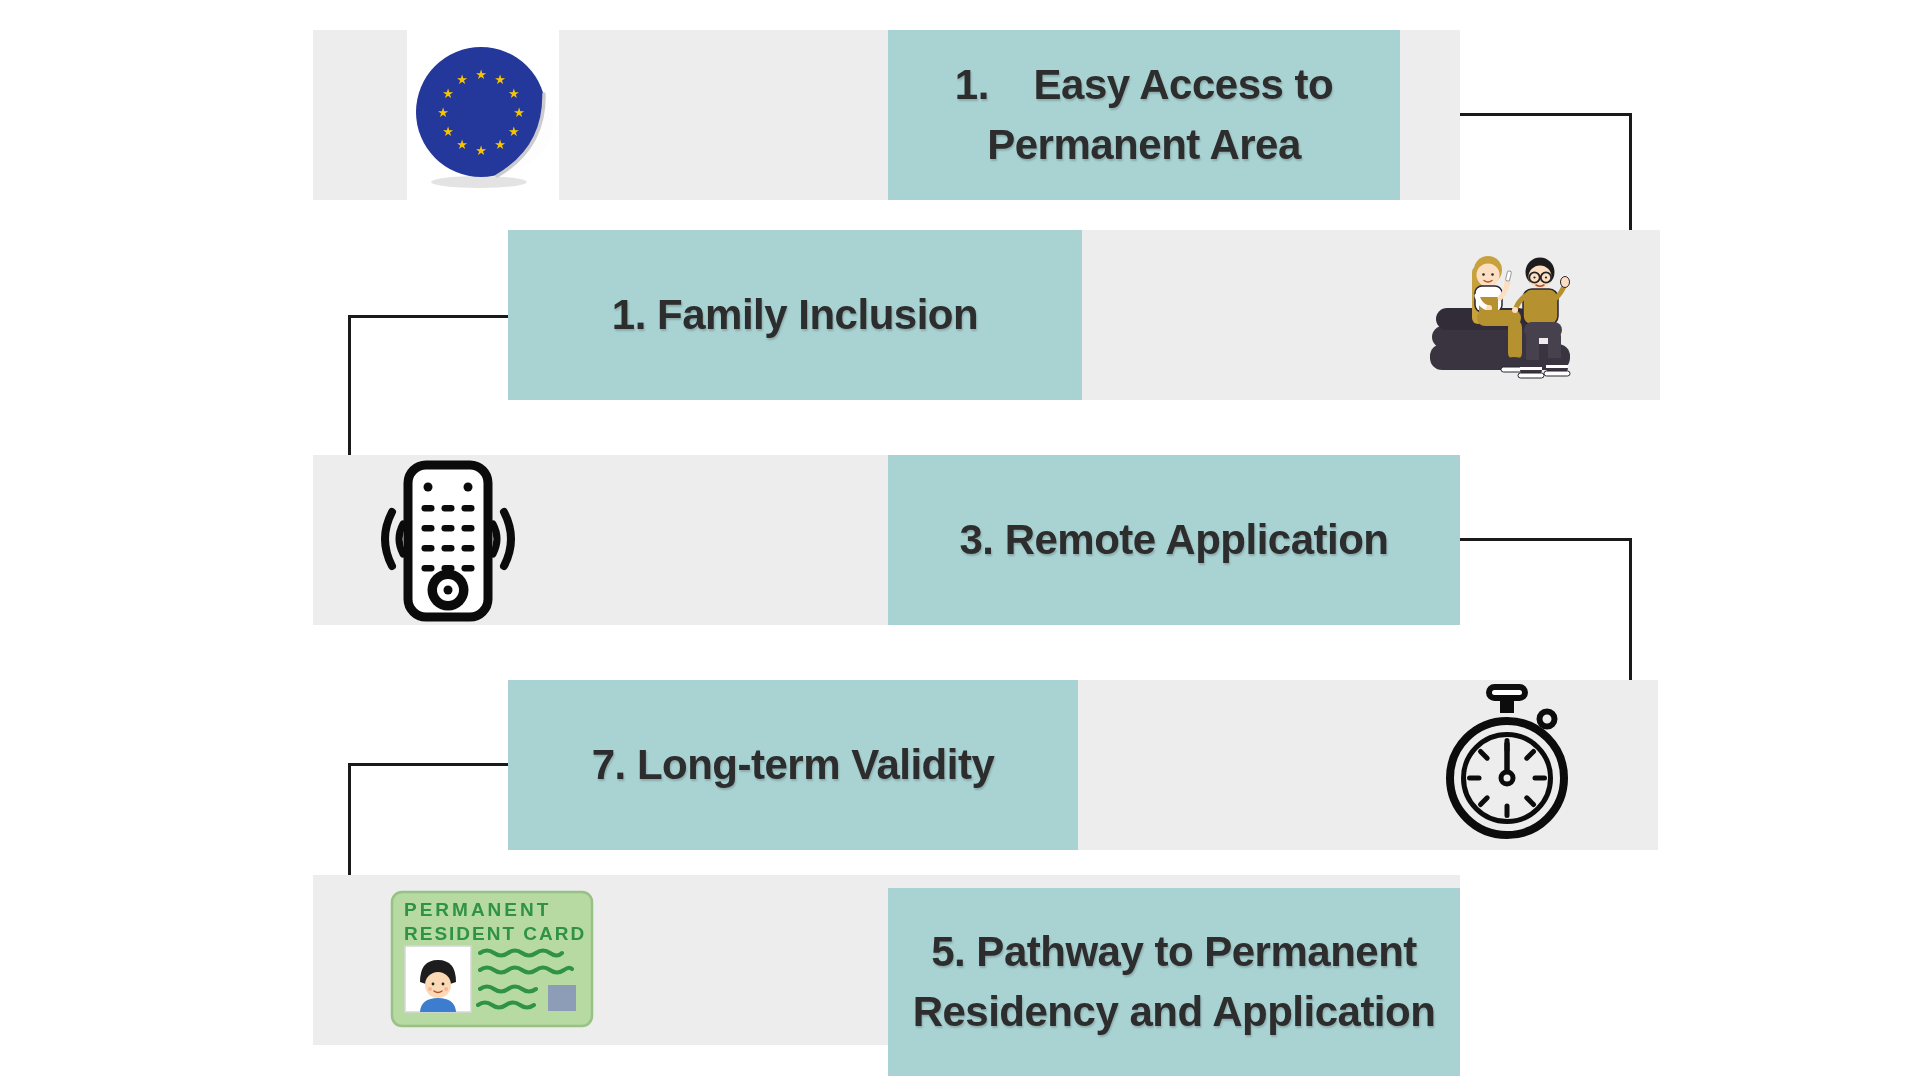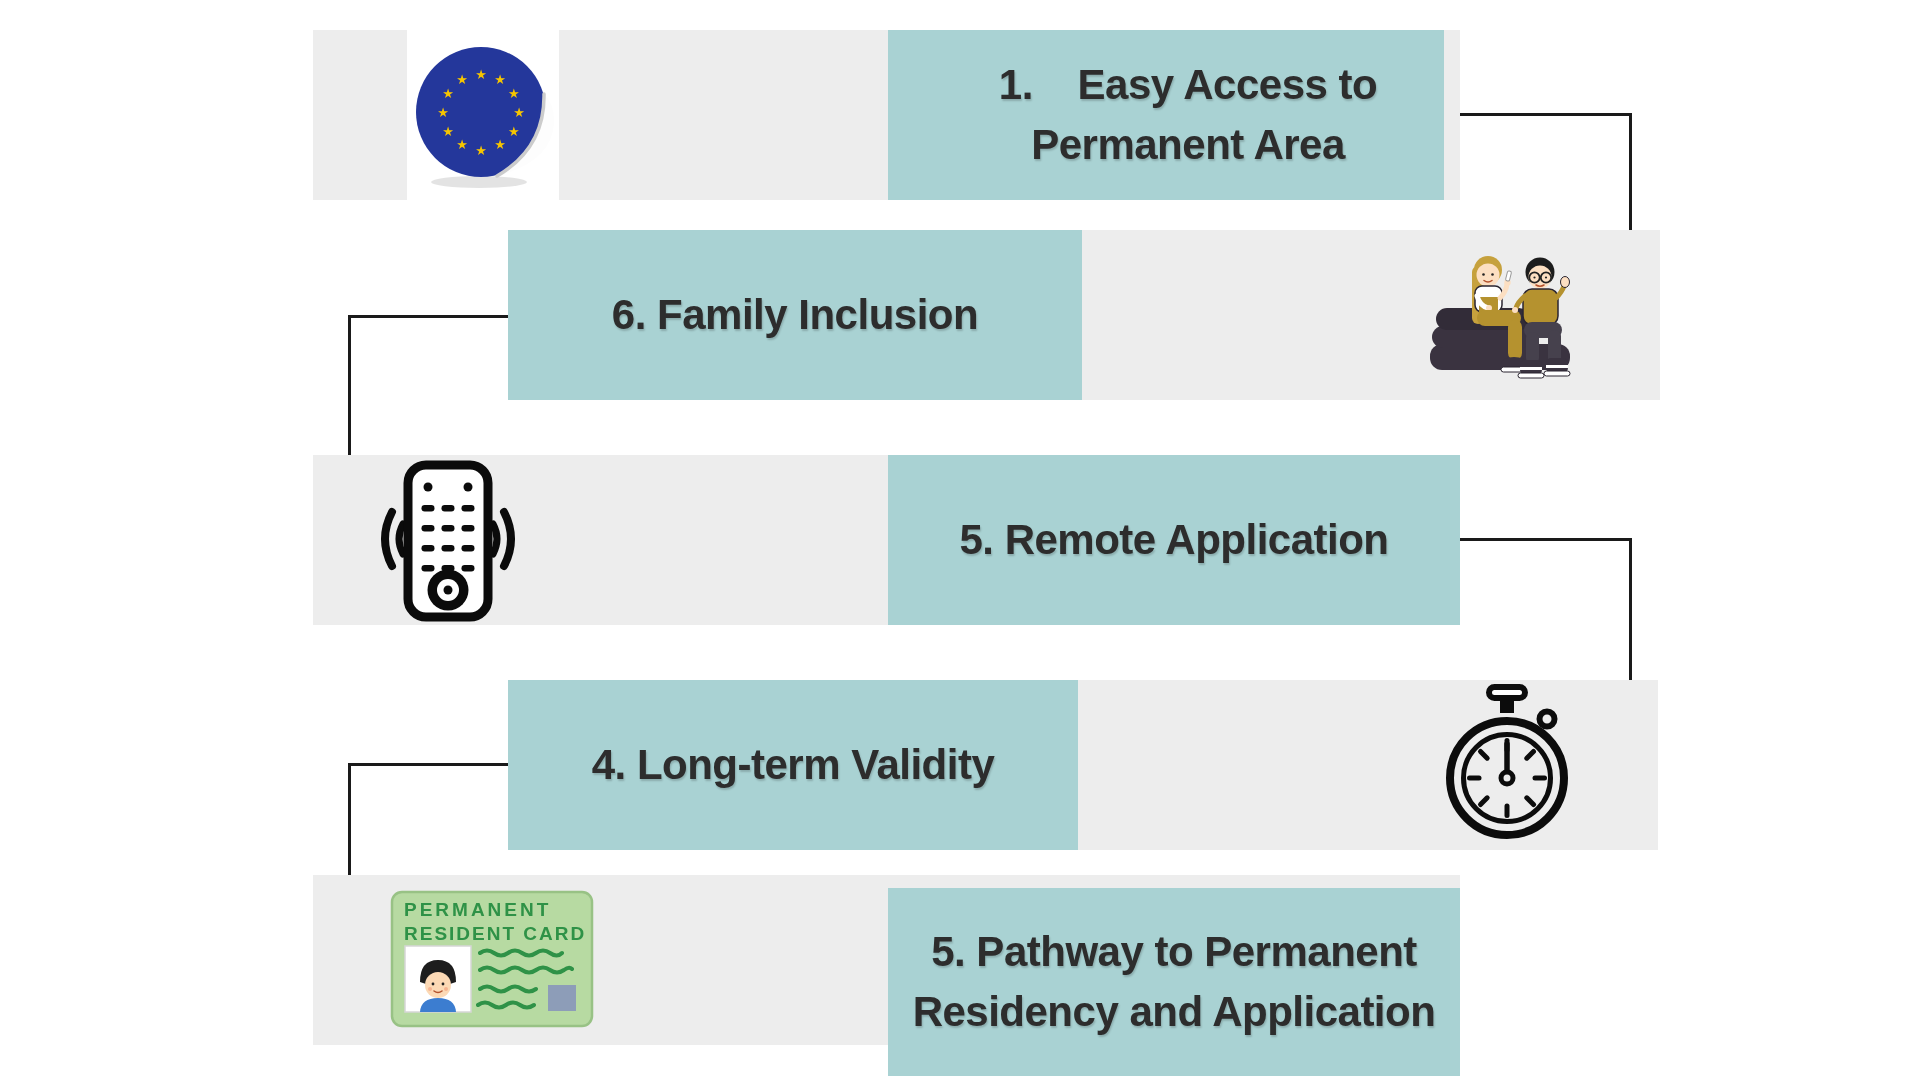--- a/index.html
+++ b/index.html
@@ -20,21 +20,21 @@
     color:var(--ink);font-weight:bold;font-size:42px;line-height:60px;
     letter-spacing:-0.5px;text-align:center;
     text-shadow:1px 2px 2px rgba(0,0,0,0.18);
     white-space:nowrap;
   }
   .conn{position:absolute;background:var(--line);}
   .icon{position:absolute;}
 
   
   #band1{left:313px;top:30px;width:1147px;height:170px;}
-  #box1 {left:888px;top:30px;width:512px;height:170px;padding-left:44px;}
+  #box1 {left:888px;top:30px;width:512px;height:170px;}
   #icon1{left:407px;top:30px;width:152px;height:170px;}
   #c1h{left:1460px;top:113px;width:172px;height:3px;}
   #c1v{left:1629px;top:113px;width:3px;height:117px;}
   
   #band2{left:508px;top:230px;width:1152px;height:170px;}
   #box2 {left:508px;top:230px;width:574px;height:170px;}
   #icon2{left:1428px;top:244px;width:150px;height:142px;}
   #c2h{left:348px;top:315px;width:160px;height:3px;}
   #c2v{left:348px;top:315px;width:3px;height:140px;}
   
@@ -83,21 +83,21 @@
         <text x="55" y="49.1">★</text>
     </g>
     <path d="M137,64 Q138,118 90,146 Q144,132 147,94 Q148,74 137,64 Z" fill="#fdfdfd"></path>
     <path d="M137,64 Q138,118 90,146" stroke="#cccccc" stroke-width="3.5" fill="none" stroke-linecap="round"></path>
   </svg>
   <div class="conn" id="c1h"></div>
   <div class="conn" id="c1v"></div>
 
   <div class="band" id="band2"></div>
   <div class="box" id="box2">
-    <span>6. Family Inclusion</span>
+    <span>1. Family Inclusion</span>
   </div>
   <svg class="icon" id="icon2" viewBox="0 0 150 142">
 
     <rect x="2" y="100" width="140" height="26" rx="12" fill="#3a3340"></rect>
     <rect x="4" y="82" width="100" height="22" rx="11" fill="#3a3340"></rect>
     <rect x="8" y="64" width="94" height="22" rx="11" fill="#322c38"></rect>
 
     <rect x="44" y="22" width="12" height="58" rx="6" fill="#c6a13d"></rect>
     <circle cx="60" cy="26" r="14" fill="#c6a13d"></circle>
     <circle cx="60" cy="31" r="11.5" fill="#fcdfc2"></circle>
@@ -137,21 +137,21 @@
     <rect x="90" y="129" width="26" height="5" rx="2.5" fill="#ffffff" stroke="#2a2530" stroke-width="1"></rect>
     <rect x="118" y="114" width="22" height="15" rx="5" fill="#3a3340"></rect>
     <rect x="118" y="121" width="22" height="3" fill="#ffffff"></rect>
     <rect x="116" y="127" width="26" height="5" rx="2.5" fill="#ffffff" stroke="#2a2530" stroke-width="1"></rect>
   </svg>
   <div class="conn" id="c2h"></div>
   <div class="conn" id="c2v"></div>
 
   <div class="band" id="band3"></div>
   <div class="box" id="box3">
-    <span>5. Remote Application</span>
+    <span>3. Remote Application</span>
   </div>
   <svg class="icon" id="icon3" viewBox="0 0 140 162">
     <g stroke="#0b0b0b" fill="none" stroke-linecap="round">
       <path d="M14,52 Q0,79 14,106" stroke-width="8"></path>
       <path d="M25,64 Q17,79 25,94" stroke-width="7"></path>
       <path d="M126,52 Q140,79 126,106" stroke-width="8"></path>
       <path d="M115,64 Q123,79 115,94" stroke-width="7"></path>
     </g>
     <rect x="30" y="5" width="80" height="152" rx="18" fill="#ffffff" stroke="#0b0b0b" stroke-width="9"></rect>
     <circle cx="50" cy="27" r="4.5" fill="#0b0b0b"></circle>
@@ -172,21 +172,21 @@
     </g>
     <circle cx="70" cy="130" r="20.5" fill="#0b0b0b"></circle>
     <circle cx="70" cy="130" r="11" fill="#ffffff"></circle>
     <circle cx="70" cy="130" r="4.5" fill="#0b0b0b"></circle>
   </svg>
   <div class="conn" id="c3h"></div>
   <div class="conn" id="c3v"></div>
 
   <div class="band" id="band4"></div>
   <div class="box" id="box4">
-    <span>4. Long-term Validity</span>
+    <span>7. Long-term Validity</span>
   </div>
   <svg class="icon" id="icon4" viewBox="0 0 126 160">
     <g stroke="#0c0c0c" fill="none" stroke-linecap="round">
       <rect x="45" y="3" width="36" height="11" rx="5.5" stroke-width="6" fill="#ffffff"></rect>
       <rect x="56" y="13" width="14" height="16" fill="#0c0c0c" stroke="none"></rect>
       <circle cx="103" cy="35" r="7.5" stroke-width="6"></circle>
       <circle cx="63" cy="94" r="57" stroke-width="8" fill="#ededed"></circle>
       <circle cx="63" cy="94" r="43.5" stroke-width="5"></circle>
       <g stroke-width="5">
         <line x1="63" y1="56.5" x2="63" y2="66"></line>

